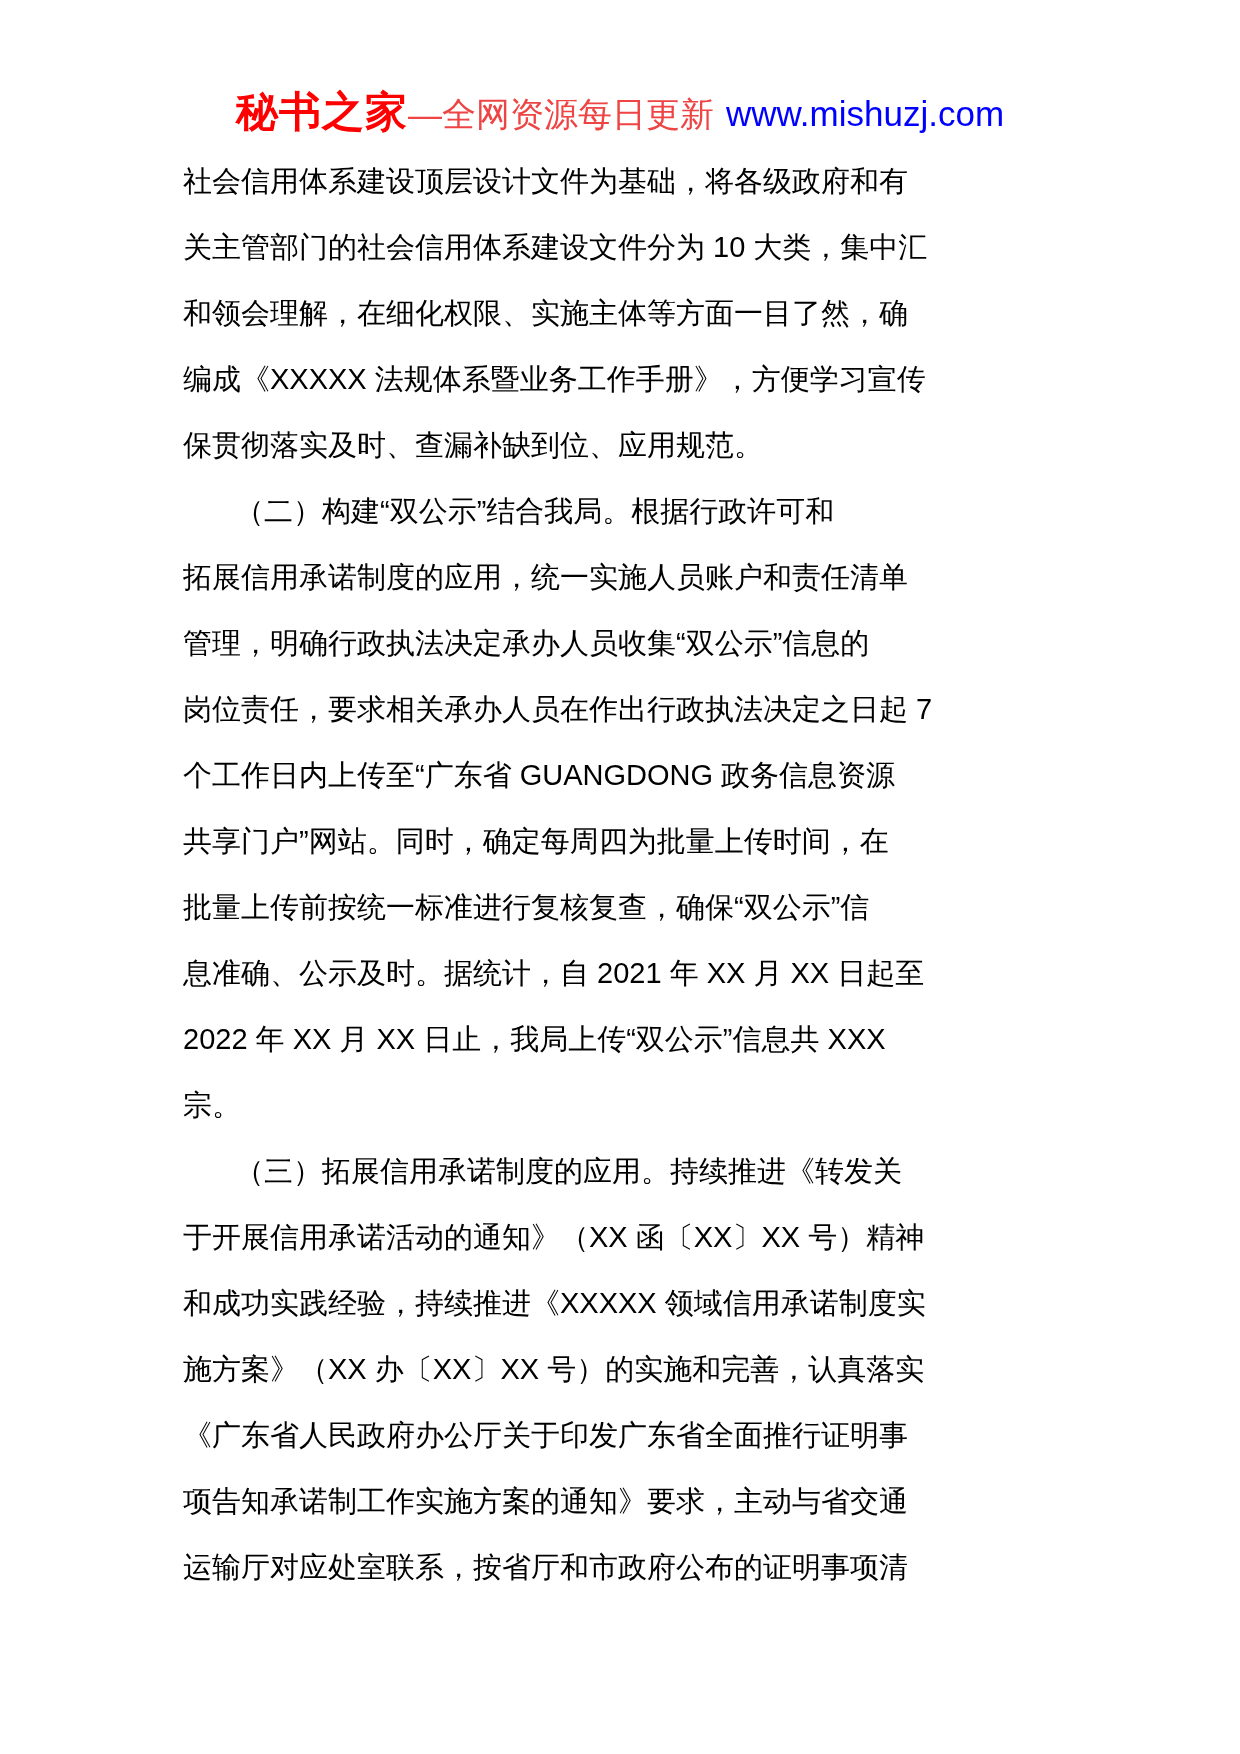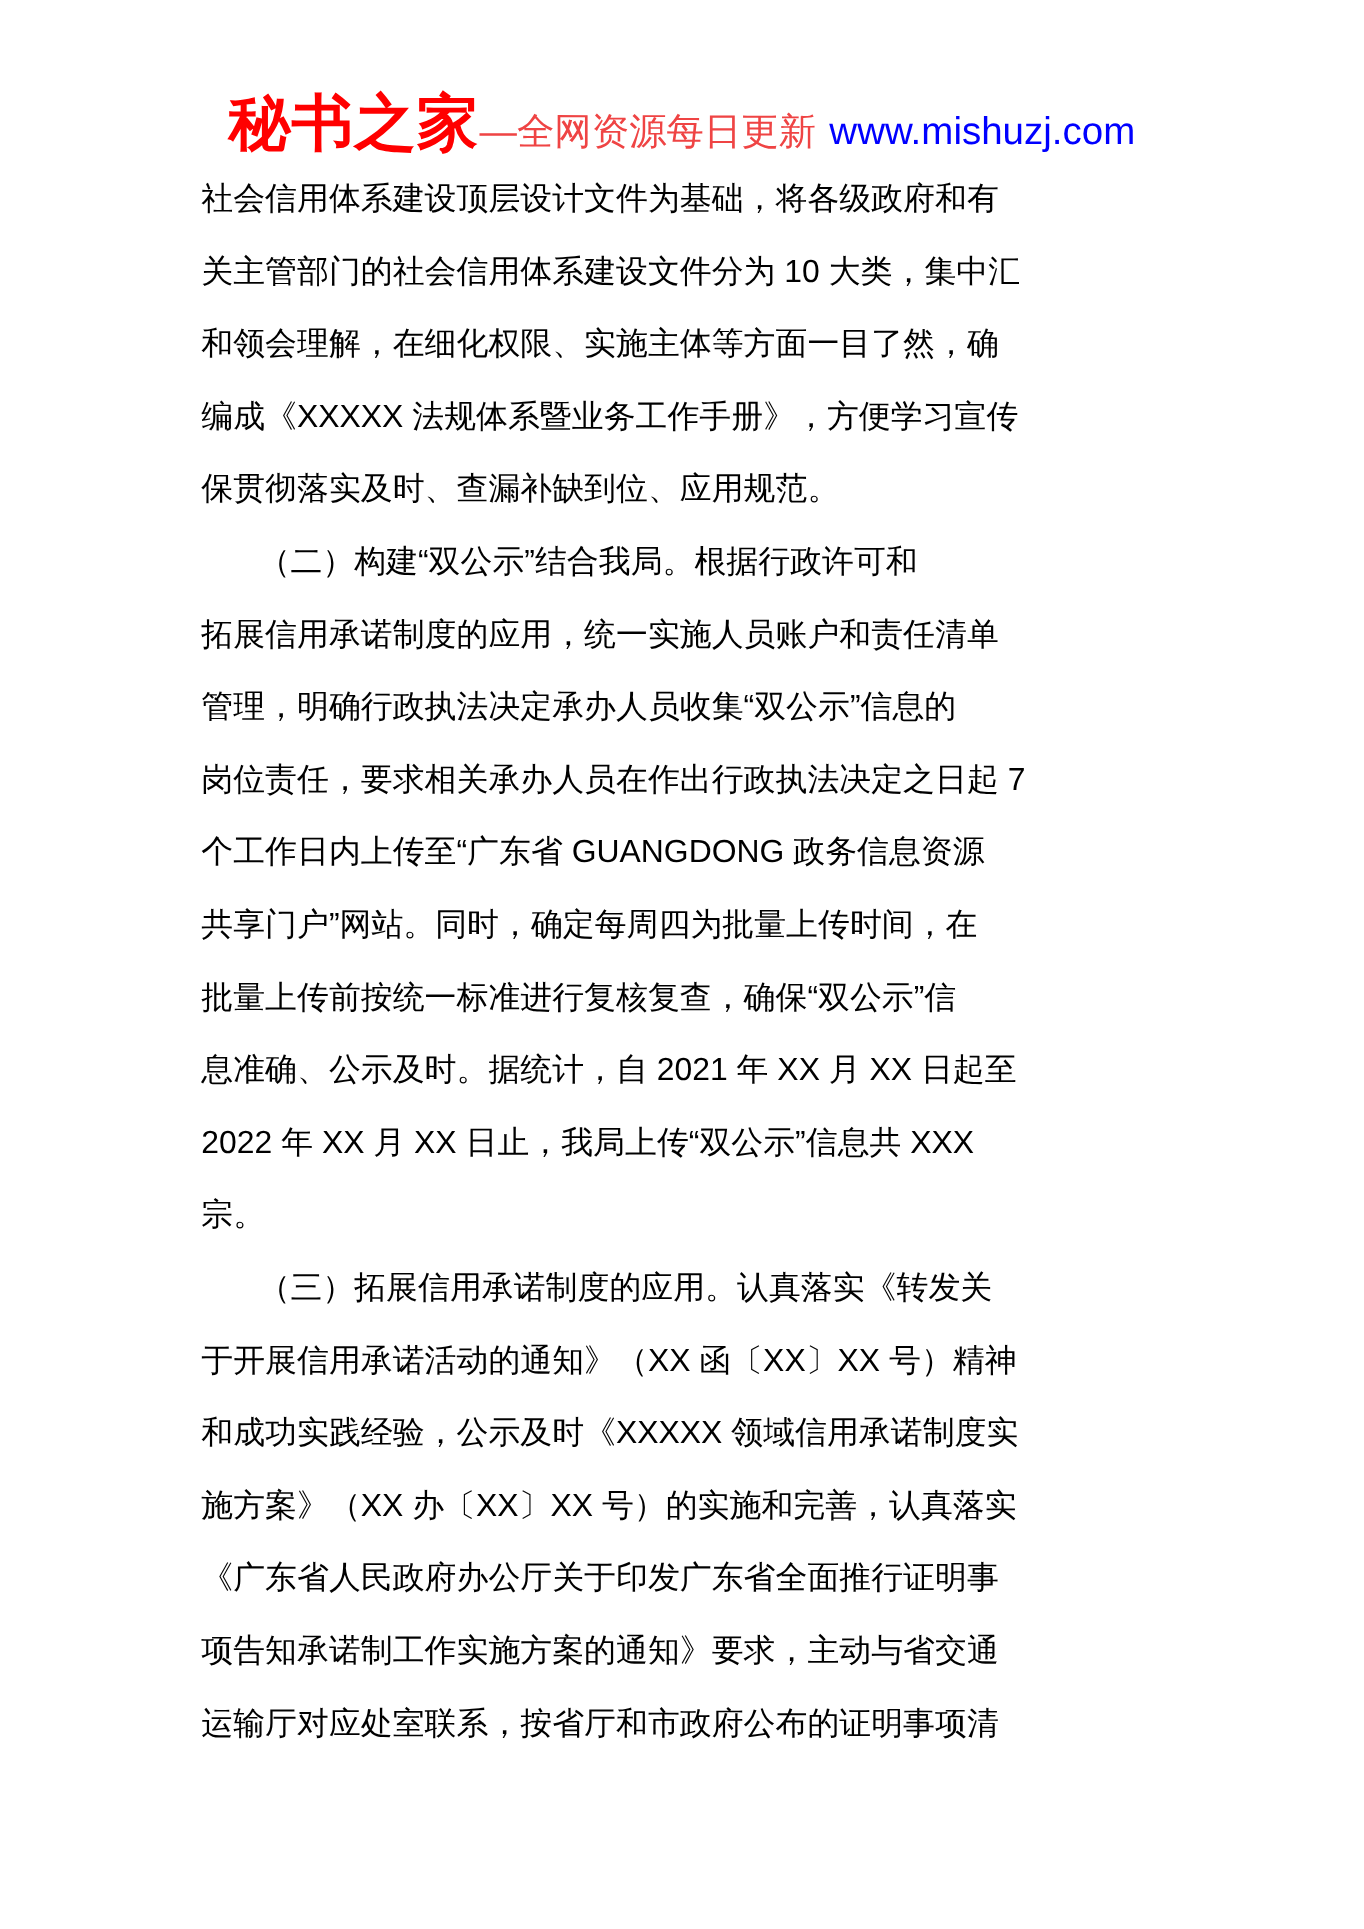--- a/index.html
+++ b/index.html
@@ -15,21 +15,21 @@
   .header {
     position: absolute;
     top: 86px;
     left: 0;
     width: 1240px;
     text-align: center;
     white-space: nowrap;
     line-height: 52px;
   }
   .brand {
-    font-size: 56px;
+    font-size: 42px;
     font-weight: 900;
     letter-spacing: 1px;
   }
   .tagline {
     font-size: 34px;
     color: #000000;
   }
   .url {
     font-size: 35px;
     margin-left: 12px;
@@ -78,23 +78,23 @@
       <div class="line">岗位责任，要求相关承办人员在作出行政执法决定之日起 7</div>
       <div class="line">个工作日内上传至“广东省 GUANGDONG 政务信息资源</div>
       <div class="line">共享门户”网站。同时，确定每周四为批量上传时间，在</div>
       <div class="line">批量上传前按统一标准进行复核复查，确保“双公示”信</div>
       <div class="line">息准确、公示及时。据统计，自 2021 年 XX 月 XX 日起至</div>
       <div class="line">2022 年 XX 月 XX 日止，我局上传“双公示”信息共 XXX</div>
       <div class="line">宗。</div>
     </div>
 
     <div>
-      <div class="line indent">（三）拓展信用承诺制度的应用。认真落实《转发关</div>
+      <div class="line indent">（三）拓展信用承诺制度的应用。持续推进《转发关</div>
       <div class="line">于开展信用承诺活动的通知》（XX 函〔XX〕XX 号）精神</div>
-      <div class="line">和成功实践经验，公示及时《XXXXX 领域信用承诺制度实</div>
+      <div class="line">和成功实践经验，持续推进《XXXXX 领域信用承诺制度实</div>
       <div class="line">施方案》（XX 办〔XX〕XX 号）的实施和完善，认真落实</div>
       <div class="line">《广东省人民政府办公厅关于印发广东省全面推行证明事</div>
       <div class="line">项告知承诺制工作实施方案的通知》要求，主动与省交通</div>
       <div class="line">运输厅对应处室联系，按省厅和市政府公布的证明事项清</div>
     </div>
 
   </div>
 </div>
 
 </body></html>

